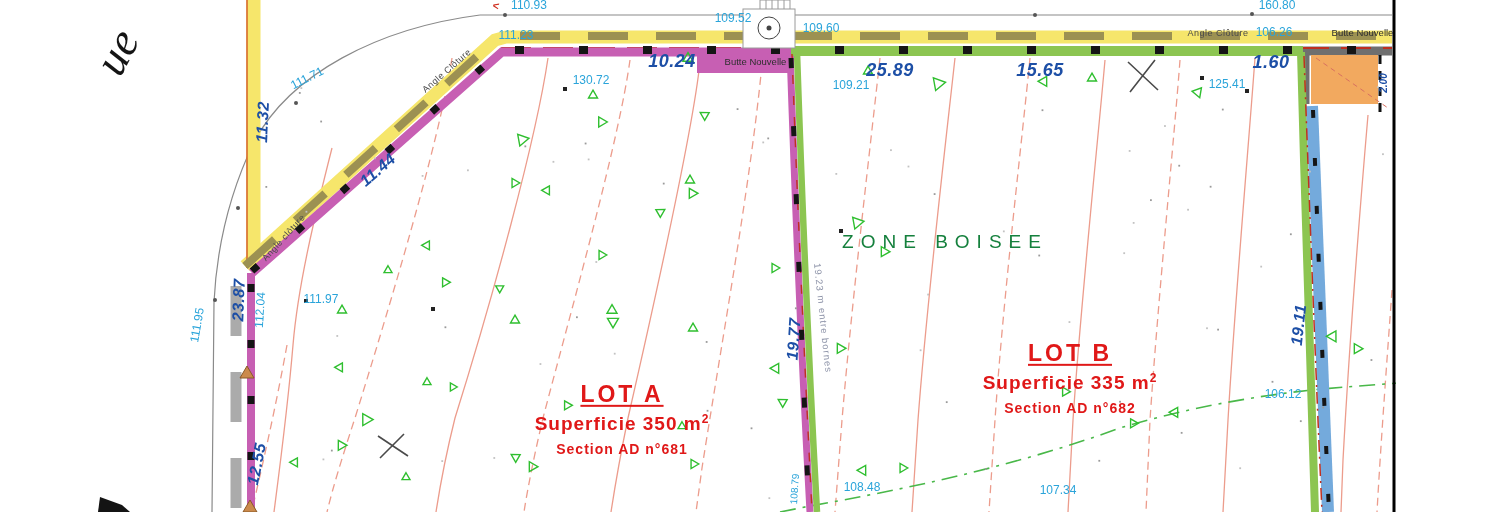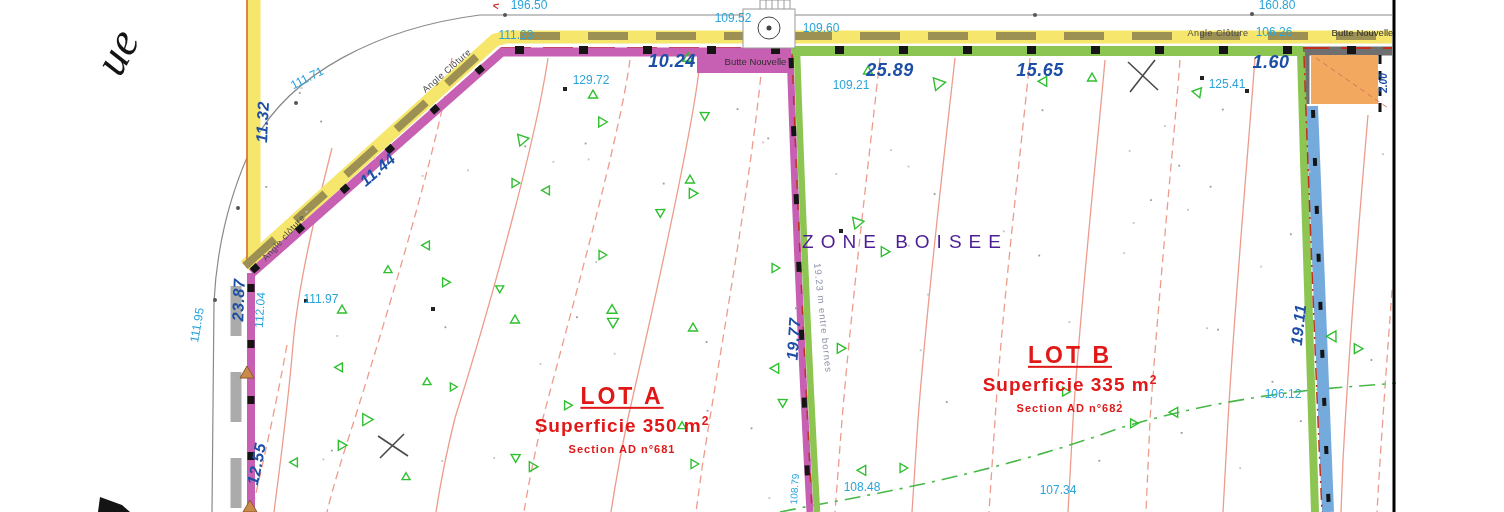--- a/index.html
+++ b/index.html
@@ -9,29 +9,29 @@
   .lbl{position:absolute;white-space:nowrap;transform:translate(-50%,-50%) rotate(var(--r,0deg));
        line-height:1;user-select:none;}
   .dim{color:#1d4fa6;font-weight:bold;font-style:italic;font-size:16px;letter-spacing:.5px;}
   .dim-lg{font-size:18px;}
   .dim-sm{font-size:10px;letter-spacing:0;}
   .elev{color:#2aa4da;font-size:12px;}
   .elev-sm{font-size:10px;}
   .note{color:#8d93a8;font-size:9.5px;letter-spacing:1px;}
   .angle{color:#4a4a4a;font-size:9px;letter-spacing:.5px;}
   .butte{color:#2e2e2e;font-size:9.5px;padding-left:21px;}
-  .zone{color:#4c1d95;font-size:19px;letter-spacing:7px;}
+  .zone{color:#15803d;font-size:19px;letter-spacing:7px;margin-left:40px;}
   .street{color:#141414;font-size:46px;font-style:italic;font-family:"Liberation Serif",serif;}
   .tick{color:#d03020;font-size:11px;font-weight:bold;}
   .lot-block{position:absolute;transform:translate(-50%,-50%);text-align:center;color:#e01818;}
   .lot-title{font-size:23px;font-weight:bold;letter-spacing:3px;text-decoration:underline;
              text-underline-offset:3px;margin-bottom:4px;}
   .lot-sup{font-size:19px;font-weight:bold;letter-spacing:1px;margin-bottom:6px;}
   .lot-sup sup{font-size:12px;}
-  .lot-sec{font-size:11px;font-weight:bold;letter-spacing:1px;}
+  .lot-sec{font-size:14px;font-weight:bold;letter-spacing:1px;}
 </style>
 </head>
 <body>
 
 <div class="canvas">
 
 <svg width="1504" height="512" viewBox="0 0 1504 512">
 
   <g stroke="#ec9c8c" stroke-width="1.3" fill="none">
     <path stroke-dasharray="8 5" d="M287,345 C277,400 265,455 252,510"></path>
@@ -290,24 +290,24 @@
       <div class="lbl dim" style="left: 257px; top: 464px; --r: -79deg;">12.55</div>
       <div class="lbl dim dim-lg" style="left: 672px; top: 61px; --r: 0deg;">10.24</div>
       <div class="lbl dim dim-lg" style="left: 890px; top: 70px; --r: 0deg;">25.89</div>
       <div class="lbl dim dim-lg" style="left: 1040px; top: 70px; --r: 0deg;">15.65</div>
       <div class="lbl dim dim-lg" style="left: 1271px; top: 62px; --r: 0deg;">1.60</div>
       <div class="lbl dim" style="left: 794px; top: 339px; --r: -86deg;">19.77</div>
       <div class="lbl dim" style="left: 1299px; top: 325px; --r: -84deg;">19.11</div>
       <div class="lbl dim dim-sm" style="left: 1384px; top: 83px; --r: -90deg;">2.00</div>
       <div class="lbl elev" style="left: 307px; top: 78px; --r: -27deg;">111.71</div>
       <div class="lbl elev" style="left: 516px; top: 35px; --r: 0deg;">111.23</div>
-      <div class="lbl elev" style="left: 529px; top: 5px; --r: 0deg;">196.50</div>
+      <div class="lbl elev" style="left: 529px; top: 5px; --r: 0deg;">110.93</div>
       <div class="lbl elev" style="left: 733px; top: 18px; --r: 0deg;">109.52</div>
       <div class="lbl elev" style="left: 821px; top: 28px; --r: 0deg;">109.60</div>
-      <div class="lbl elev" style="left: 591px; top: 80px; --r: 0deg;">129.72</div>
+      <div class="lbl elev" style="left: 591px; top: 80px; --r: 0deg;">130.72</div>
       <div class="lbl elev" style="left: 851px; top: 85px; --r: 0deg;">109.21</div>
       <div class="lbl elev" style="left: 1227px; top: 84px; --r: 0deg;">125.41</div>
       <div class="lbl elev" style="left: 1277px; top: 5px; --r: 0deg;">160.80</div>
       <div class="lbl elev" style="left: 1274px; top: 32px; --r: 0deg;">106.26</div>
       <div class="lbl elev" style="left: 321px; top: 299px; --r: 0deg;">111.97</div>
       <div class="lbl elev" style="left: 260px; top: 310px; --r: -86deg;">112.04</div>
       <div class="lbl elev" style="left: 197px; top: 325px; --r: -80deg;">111.95</div>
       <div class="lbl elev" style="left: 862px; top: 487px; --r: 0deg;">108.48</div>
       <div class="lbl elev" style="left: 1058px; top: 490px; --r: 0deg;">107.34</div>
       <div class="lbl elev" style="left: 1283px; top: 394px; --r: 0deg;">106.12</div>

